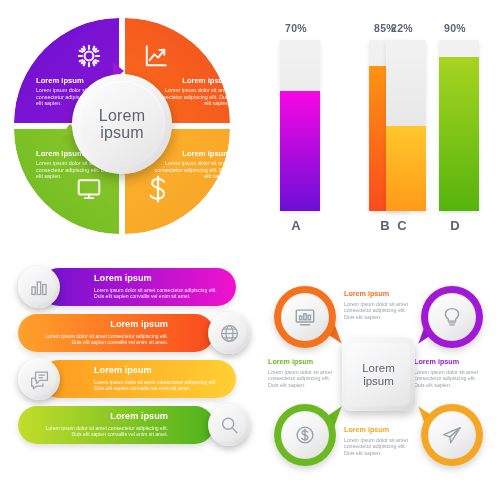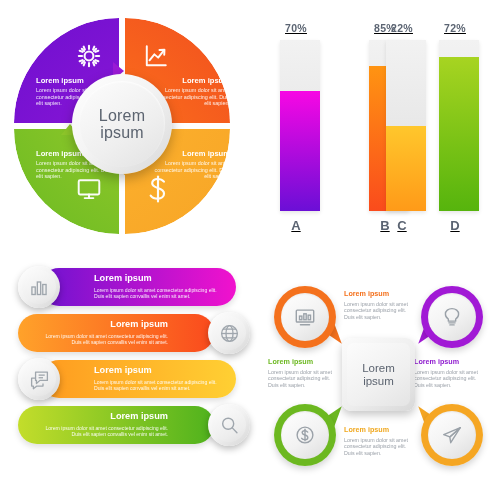--- a/index.html
+++ b/index.html
@@ -68,21 +68,21 @@
     background:linear-gradient(145deg,#fdfdfd 0%,#efefef 60%,#e2e2e2 100%);
     display:flex;align-items:center;justify-content:center;
     box-shadow:inset 0 1px 2px rgba(255,255,255,.9);
   }
   .circle-center .lbl{
     font-size:16px;color:#5c6470;text-align:center;line-height:1.08;letter-spacing:.2px;
   }
 
   
   #panel-bars{left:278px;top:22px;width:215px;height:235px;}
-  .bar-col{position:absolute;width:32px;text-decoration:underline;}
+  .bar-col{position:absolute;width:32px;}
   .bar-pct{
     font-size:10.5px;font-weight:bold;color:#5b6472;text-align:center;
     letter-spacing:.3px;margin-bottom:6px;
   }
   .bar-track{
     position:relative;width:40px;height:171px;
     background:linear-gradient(180deg,#f2f2f2 0%,#dedede 100%);
     box-shadow:0 2px 4px rgba(0,0,0,.10);
   }
   .bar-fill{position:absolute;left:0;bottom:0;width:100%;}
@@ -267,21 +267,21 @@
       <div class="bar-name">B</div>
     </div>
     <div class="bar-col" id="bar-2">
       <div class="bar-pct">22%</div>
       <div class="bar-track">
         <div class="bar-fill" style="height: 50%; background: linear-gradient(rgb(255, 199, 44) 0%, rgb(255, 154, 24) 100%);"></div>
       </div>
       <div class="bar-name">C</div>
     </div>
     <div class="bar-col" id="bar-3">
-      <div class="bar-pct">72%</div>
+      <div class="bar-pct">90%</div>
       <div class="bar-track">
         <div class="bar-fill" style="height: 90%; background: linear-gradient(rgb(167, 212, 33) 0%, rgb(86, 180, 13) 100%);"></div>
       </div>
       <div class="bar-name">D</div>
     </div>
   </div>
 
   <div class="panel" id="panel-list">
 
     <div class="lrow" style="top:0px;">

